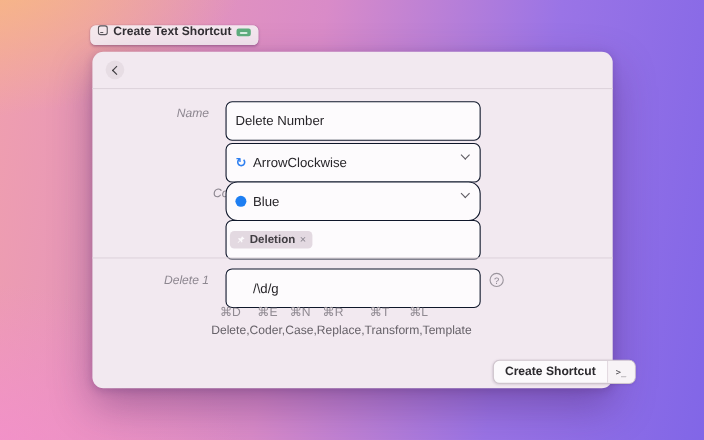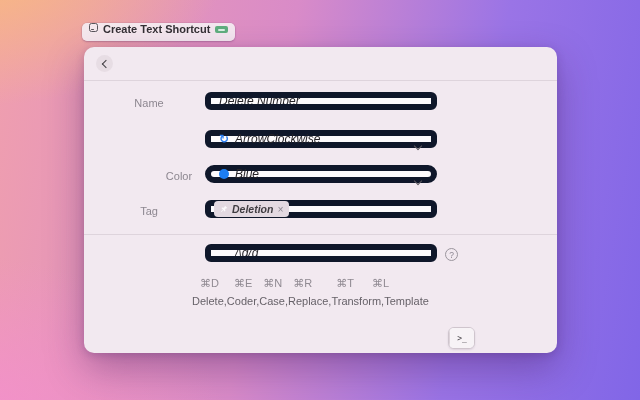--- a/index.html
+++ b/index.html
@@ -27,25 +27,25 @@
   
   .dialog{
     position:absolute;left:84px;top:47px;width:473px;height:306px;
     background:#f2e9f0;border-radius:10px;
     box-shadow:0 16px 38px rgba(70,30,95,0.38), 0 2px 8px rgba(70,30,95,0.22);
   }
   .back-btn{position:absolute;left:12px;top:8px;width:17px;height:17px;border-radius:50%;background:#e7dde4;}
   .chev-left{position:absolute;left:6.5px;top:5.5px;width:5px;height:5px;border-left:1.5px solid #3f3c40;border-bottom:1.5px solid #3f3c40;transform:rotate(45deg);}
   .sep{position:absolute;left:0;right:0;height:1px;background:#ded4dc;}
   .sep1{top:33px;} .sep2{top:187px;}
-  .flabel{position:absolute;left:12px;width:106px;text-align:center;font-size:11px;color:#8d8790;}
+  .flabel{position:absolute;left:0;width:106px;text-align:right;font-size:11px;color:#8d8790;font-style:italic;}
   .box{
-    position:absolute;left:121px;width:232px;height:18px;box-sizing:border-box;
-    background:#fdfbfd;border:6px solid #0f172a;border-radius:6px;
-    font-size:12px;color:#272529;font-style:italic;
+    position:absolute;left:121px;width:232px;height:36px;box-sizing:border-box;
+    background:#fdfbfd;border:1px solid #0f172a;border-radius:6px;
+    font-size:12px;color:#272529;
   }
   input.box{padding:0 8px;outline:none;font-family:"Liberation Sans","DejaVu Sans",sans-serif;}
   .select{display:flex;align-items:center;gap:6px;padding:0 8px;cursor:default;}
   .chev-down{position:absolute;right:10px;top:7px;width:5px;height:5px;border-right:1.4px solid #5d5a60;border-bottom:1.4px solid #5d5a60;transform:rotate(45deg);}
   .arrow-cw{color:#2e7ff0;font-family:"DejaVu Sans",sans-serif;font-size:12px;font-weight:bold;line-height:1;}
   .dot-blue{width:10px;height:10px;border-radius:50%;background:#1d7ef2;}
   .tagfield{display:flex;align-items:center;padding:0 3px;}
   .chip{display:inline-flex;align-items:center;gap:4px;height:16px;padding:0 6px;background:#e3d9e1;border-radius:4px;}
   .chip-txt{font-size:10.5px;font-weight:bold;color:#403d42;}
   .chip-x{font-size:10px;color:#8b8690;cursor:default;}
@@ -102,48 +102,49 @@
       <span class="chev-down"></span>
     </div>
 
     <div class="flabel" style="top:123px;margin-left:30px;">Color</div>
     <div class="box select" style="top:118px;border-radius:11px;">
       <span class="dot-blue"></span>
       <span>Blue</span>
       <span class="chev-down"></span>
     </div>
 
-    <div class="flabel" style="top:158px;">Tag</div>
     <div class="box tagfield" style="top:153px;">
       <span class="chip">
         <svg class="pin-ic" viewBox="0 0 24 24">
           <path fill="#fefcfe" d="M15 2l7 7-4.2 1.2-2.6 2.6 1 5.4-2.6 1-3.2-4.4-6 6-1.4-1.4 6-6L4.6 10l1-2.6 5.4 1 2.6-2.6L15 2z"></path>
         </svg>
         <span class="chip-txt">Deletion</span>
         <span class="chip-x">×</span>
       </span>
     </div>
 
     <div class="sep sep2"></div>
 
+    <div class="flabel" style="top:202px;">Delete 1</div>
     <input class="box" style="top: 197px; padding-left: 24px;" value="/\d/g">
     <div class="help" style="top:201px;">?</div>
 
     <div class="shortcuts">
       <span>⌘D</span>
       <span>⌘E</span>
       <span>⌘N</span>
       <span>⌘R</span>
       <span>⌘T</span>
       <span>⌘L</span>
     </div>
 
     <div class="tagline">Delete,Coder,Case,Replace,Transform,Template</div>
 
     <div class="footer-btn">
+      <div class="fb-main">Create Shortcut</div>
       <div class="fb-div"></div>
       <div class="fb-term">
         <span>&gt;_</span>
       </div>
     </div>
 
   </div>
 </div>
 
 </body></html>

